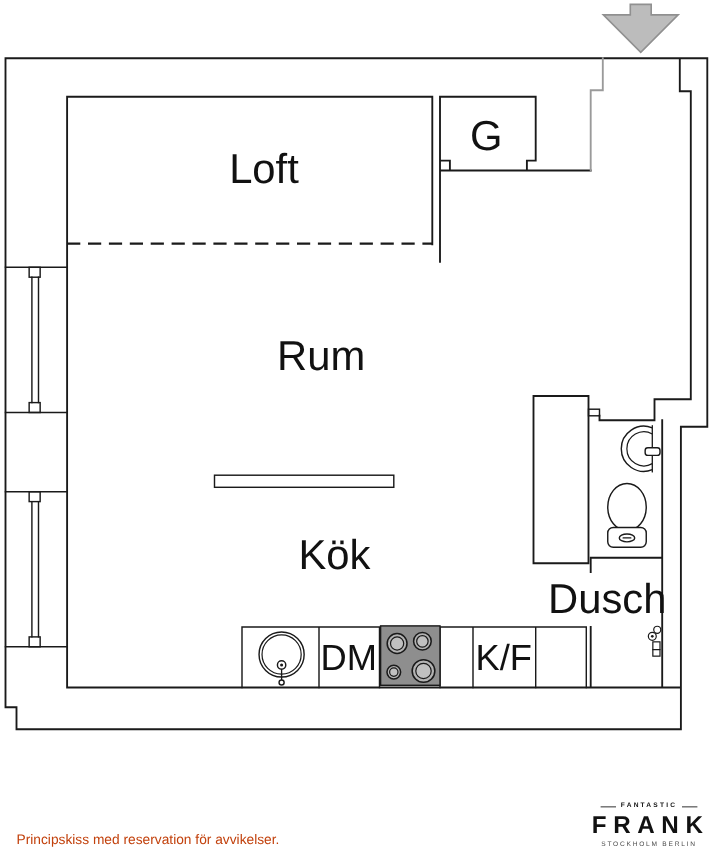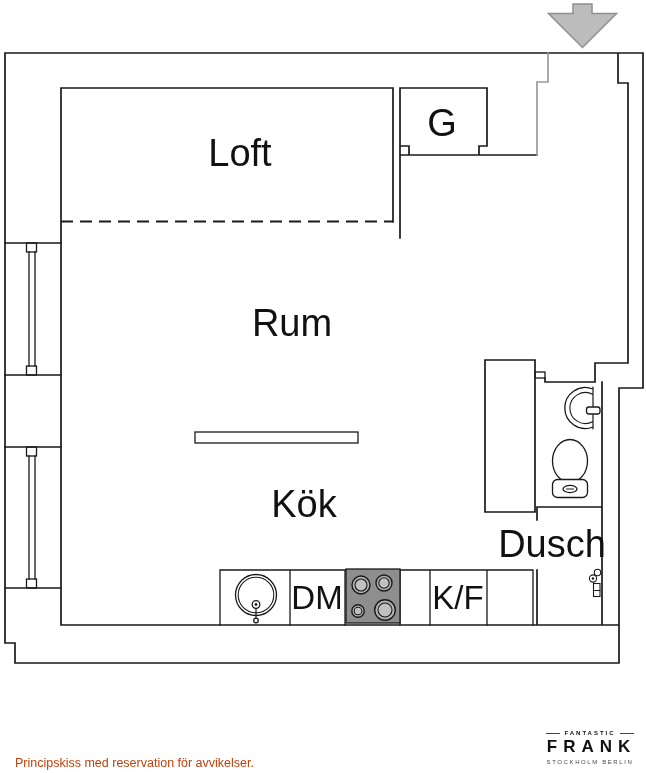--- a/index.html
+++ b/index.html
@@ -12,21 +12,21 @@
   .fixture{fill:#ffffff;stroke:#1a1a1a;stroke-width:1.3;}
   .fixture-line{fill:none;stroke:#1a1a1a;stroke-width:1.2;stroke-linecap:round;}
   .room-label{font-family:"Liberation Sans","DejaVu Sans",sans-serif;font-size:38px;fill:#111;text-anchor:middle;}
   .appliance-label{font-family:"Liberation Sans","DejaVu Sans",sans-serif;font-size:33px;fill:#111;text-anchor:middle;}
   .footer-note{position:absolute;left:15px;top:756px;font-size:12.5px;color:#c2410c;}
   .brand{position:absolute;top:730px;right:6px;width:100px;display:flex;
          flex-direction:column;align-items:center;color:#111;}
   .brand-row{display:flex;align-items:center;justify-content:center;width:100%;gap:4px;}
   .brand-rule{flex:0 0 14px;height:1px;background:#444;}
   .brand-tagline{font-size:6px;font-weight:bold;letter-spacing:2px;white-space:nowrap;}
-  .brand-name{font-size:17px;font-weight:bold;letter-spacing:6px;margin-top:1px;
+  .brand-name{font-size:22px;font-weight:bold;letter-spacing:6px;margin-top:1px;
               text-indent:3px;white-space:nowrap;text-align:center;}
   .brand-cities{font-size:6px;letter-spacing:1.6px;color:#4a4a4a;margin-top:2px;white-space:nowrap;}
 </style>
 </head>
 <body>
 
 <svg id="plan-svg" width="646" height="773" viewBox="0 0 646 773" xmlns="http://www.w3.org/2000/svg">
 
   <path d="M573,4 H592 V13.5 H616.5 L582.5,47.5 L548.5,13.5 H573 Z" fill="#bcbcbc" stroke="#909090" stroke-width="1.5"></path>
 

